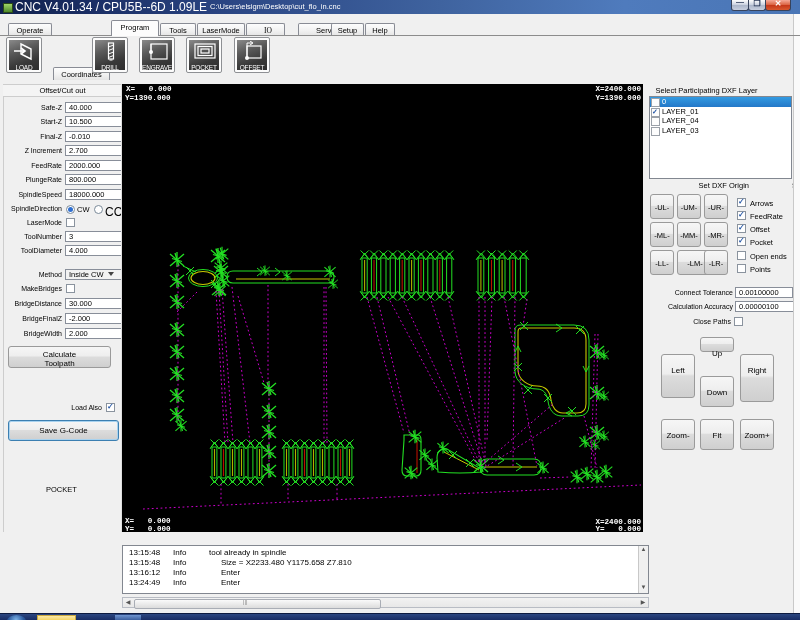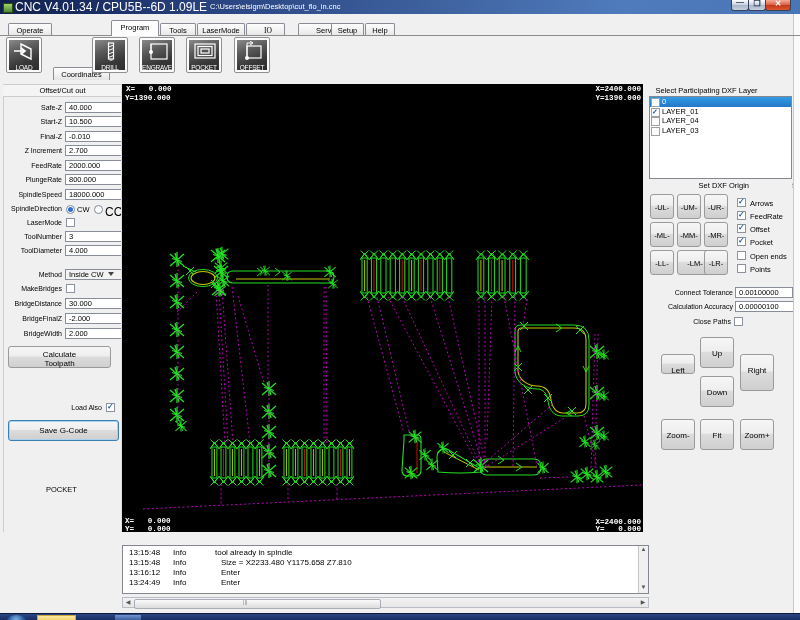--- a/index.html
+++ b/index.html
@@ -605,32 +605,32 @@
 <div class="chk" style="left:737px;top:251px;"></div>
 <div class="abs" style="left:750px;top:252px;">Open ends</div>
 <div class="chk" style="left:737px;top:264px;"></div>
 <div class="abs" style="left:750px;top:265px;">Points</div>
 <div class="lbl" style="left:640px;top:289px;width:93px;">Connect Tolerance</div>
 <div class="inp" style="left:735px;top:287px;width:58px;">0.00100000</div>
 <div class="lbl" style="left:640px;top:303px;width:93px;">Calculation Accuracy</div>
 <div class="inp" style="left:735px;top:301px;width:76px;">0.00000100</div>
 <div class="lbl" style="left:640px;top:318px;width:91px;">Close Paths</div>
 <div class="chk" style="left:734px;top:317px;"></div>
-<div class="btn" style="left:700px;top:337px;width:34px;height:31px;line-height:31px;">Up</div>
-<div class="btn" style="left:661px;top:354px;width:34px;height:20px;line-height:31px;">Left</div>
-<div class="btn" style="left:740px;top:354px;width:34px;height:37px;line-height:31px;">Right</div>
+<div class="btn" style="left:700px;top:337px;width:34px;height:15px;line-height:31px;">Up</div>
+<div class="btn" style="left:661px;top:354px;width:34px;height:44px;line-height:31px;">Left</div>
+<div class="btn" style="left:740px;top:354px;width:34px;height:48px;line-height:31px;">Right</div>
 <div class="btn" style="left:700px;top:376px;width:34px;height:31px;line-height:31px;">Down</div>
 <div class="btn" style="left:661px;top:419px;width:34px;height:31px;line-height:31px;">Zoom-</div>
 <div class="btn" style="left:700px;top:419px;width:34px;height:31px;line-height:31px;">Fit</div>
 <div class="btn" style="left:740px;top:419px;width:34px;height:31px;line-height:31px;">Zoom+</div>
 
 <div class="abs" id="log">
   <div class="logrow" style="left:6px;top:2px;">13:15:48</div>
     <div class="logrow" style="left:50px;top:2px;">Info</div>
-    <div class="logrow" style="left:92px;top:2px;text-align:right;">tool already in spindle</div>
+    <div class="logrow" style="left:86px;top:2px;text-align:right;">tool already in spindle</div>
   <div class="logrow" style="left:6px;top:12px;">13:15:48</div>
     <div class="logrow" style="left:50px;top:12px;">Info</div>
     <div class="logrow" style="left:98px;top:12px;">Size = X2233.480 Y1175.658 Z7.810</div>
   <div class="logrow" style="left:6px;top:22px;">13:16:12</div>
     <div class="logrow" style="left:50px;top:22px;">Info</div>
     <div class="logrow" style="left:98px;top:22px;">Enter</div>
   <div class="logrow" style="left:6px;top:32px;">13:24:49</div>
     <div class="logrow" style="left:50px;top:32px;">Info</div>
     <div class="logrow" style="left:98px;top:32px;">Enter</div>
   <div style="position:absolute;right:0;top:0;width:9px;height:100%;background:#f0f0f0;border-left:1px solid #c8c8c8;">

